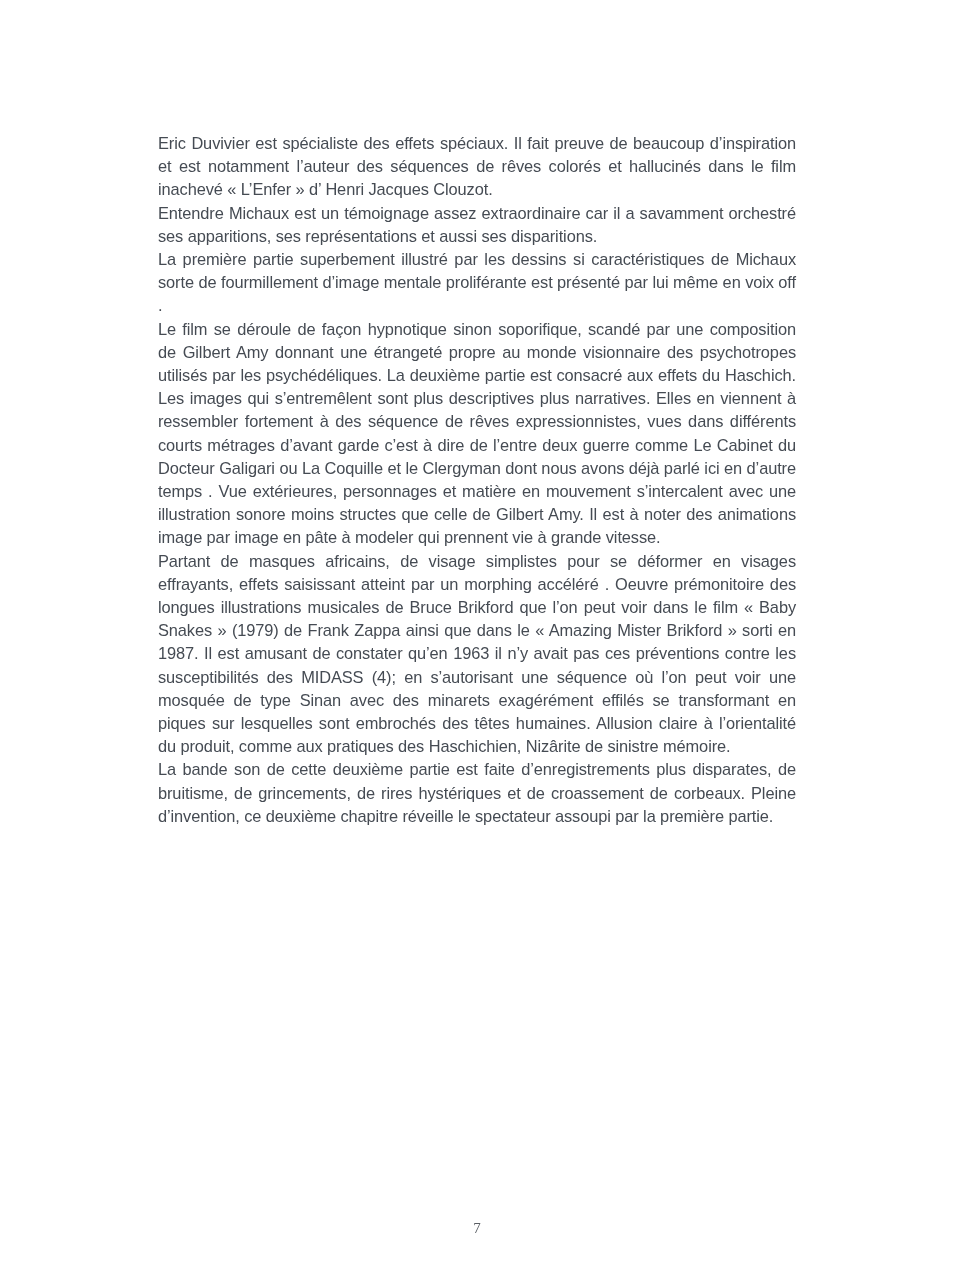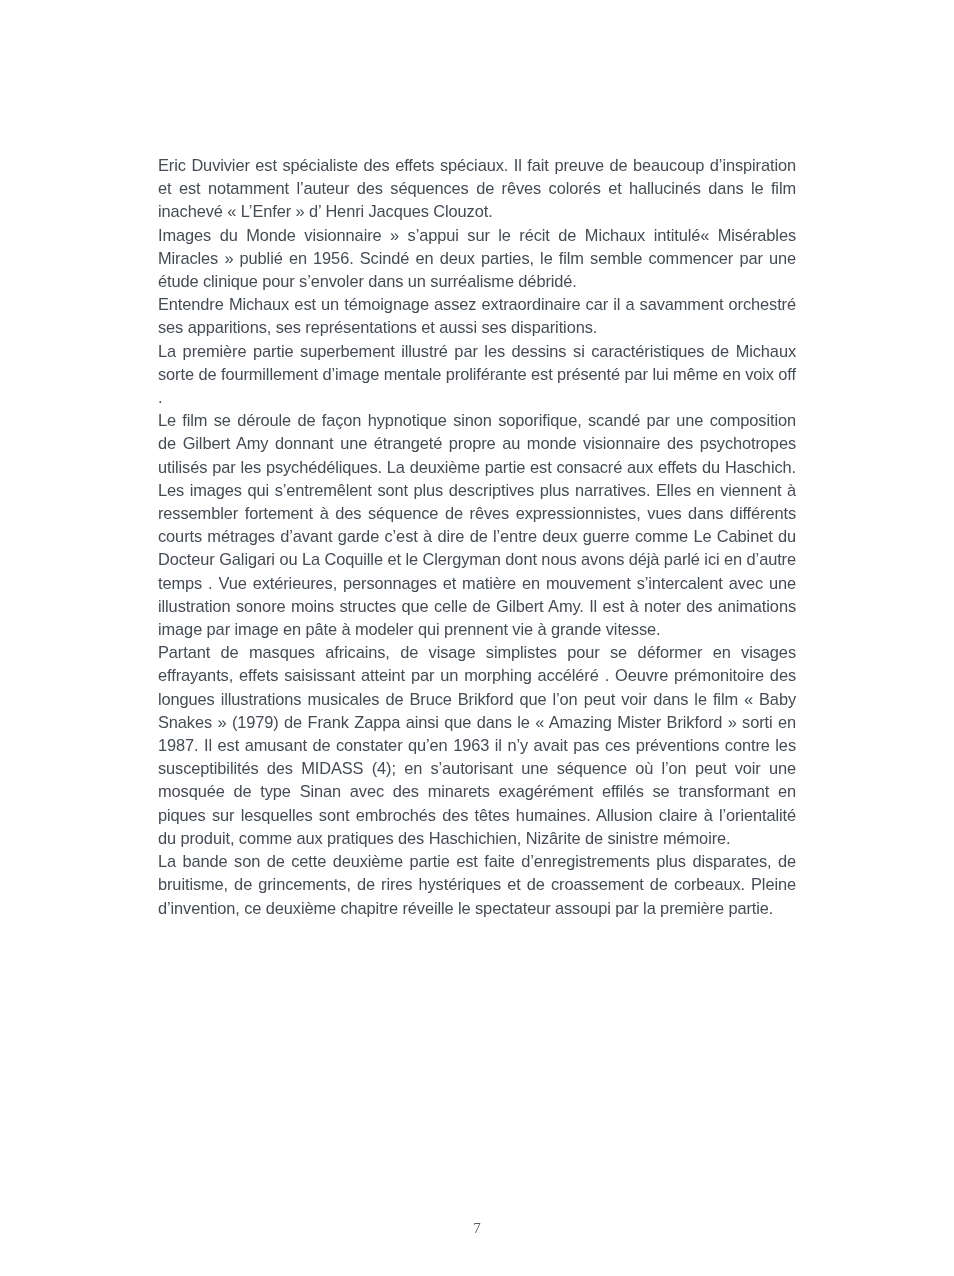--- a/index.html
+++ b/index.html
@@ -11,21 +11,21 @@
     position: relative;
     width: 954px;
     height: 1276px;
     background: #ffffff;
     overflow: hidden;
     font-family: "Liberation Sans", sans-serif;
   }
   .text-block {
     position: absolute;
     left: 158px;
-    top: 154px;
+    top: 132px;
     width: 638px;
     color: #454b53;
     font-size: 16.4px;
     line-height: 23.2px;
     text-align: justify;
     letter-spacing: -0.1px;
   }
   .text-block p {
     margin: 0;
     padding: 0;
@@ -40,21 +40,20 @@
     font-size: 15px;
     color: #5a5e64;
   }
 </style>
 </head>
 <body>
 
 <div class="page">
   <div class="text-block">
     <p>Eric Duvivier est spécialiste des effets spéciaux. Il fait preuve de beaucoup d’inspiration et est notamment l’auteur des séquences de rêves colorés et hallucinés dans le film inachevé « L’Enfer » d’ Henri Jacques Clouzot.</p>
-    <p>Images du Monde visionnaire » s’appui sur le récit de Michaux intitulé« Misérables Miracles » publié en 1956. Scindé en deux parties, le film semble commencer par une étude clinique pour s’envoler dans un surréalisme débridé.</p>
     <p>Entendre Michaux est un témoignage assez extraordinaire car il a savamment orchestré ses apparitions, ses représentations et aussi ses disparitions.</p>
     <p>La première partie superbement illustré par les dessins si caractéristiques de Michaux sorte de fourmillement d’image mentale proliférante est présenté par lui même en voix off .</p>
     <p>Le film se déroule de façon hypnotique sinon soporifique, scandé par une composition de Gilbert Amy donnant une étrangeté propre au monde visionnaire des psychotropes utilisés par les psychédéliques. La deuxième partie est consacré aux effets du Haschich. Les images qui s’entremêlent sont plus descriptives plus narratives. Elles en viennent à ressembler fortement à des séquence de rêves expressionnistes, vues dans différents courts métrages d’avant garde c’est à dire de l’entre deux guerre comme Le Cabinet du Docteur Galigari ou La Coquille et le Clergyman dont nous avons déjà parlé ici en d’autre temps . Vue extérieures, personnages et matière en mouvement s’intercalent avec une illustration sonore moins structes que celle de Gilbert Amy. Il est à noter des animations image par image en pâte à modeler qui prennent vie à grande vitesse.</p>
     <p>Partant de masques africains, de visage simplistes pour se déformer en visages effrayants, effets saisissant atteint par un morphing accéléré . Oeuvre prémonitoire des longues illustrations musicales de Bruce Brikford que l’on peut voir dans le film « Baby Snakes » (1979) de Frank Zappa ainsi que dans le « Amazing Mister Brikford » sorti en 1987. Il est amusant de constater qu’en 1963 il n’y avait pas ces préventions contre les susceptibilités des MIDASS (4); en s’autorisant une séquence où l’on peut voir une mosquée de type Sinan avec des minarets exagérément effilés se transformant en piques sur lesquelles sont embrochés des têtes humaines. Allusion claire à l’orientalité du produit, comme aux pratiques des Haschichien, Nizârite de sinistre mémoire.</p>
     <p>La bande son de cette deuxième partie est faite d’enregistrements plus disparates, de bruitisme, de grincements, de rires hystériques et de croassement de corbeaux. Pleine d’invention, ce deuxième chapitre réveille le spectateur assoupi par la première partie.</p>
   </div>
   <div class="page-number">7</div>
 </div>
 
 </body></html>

